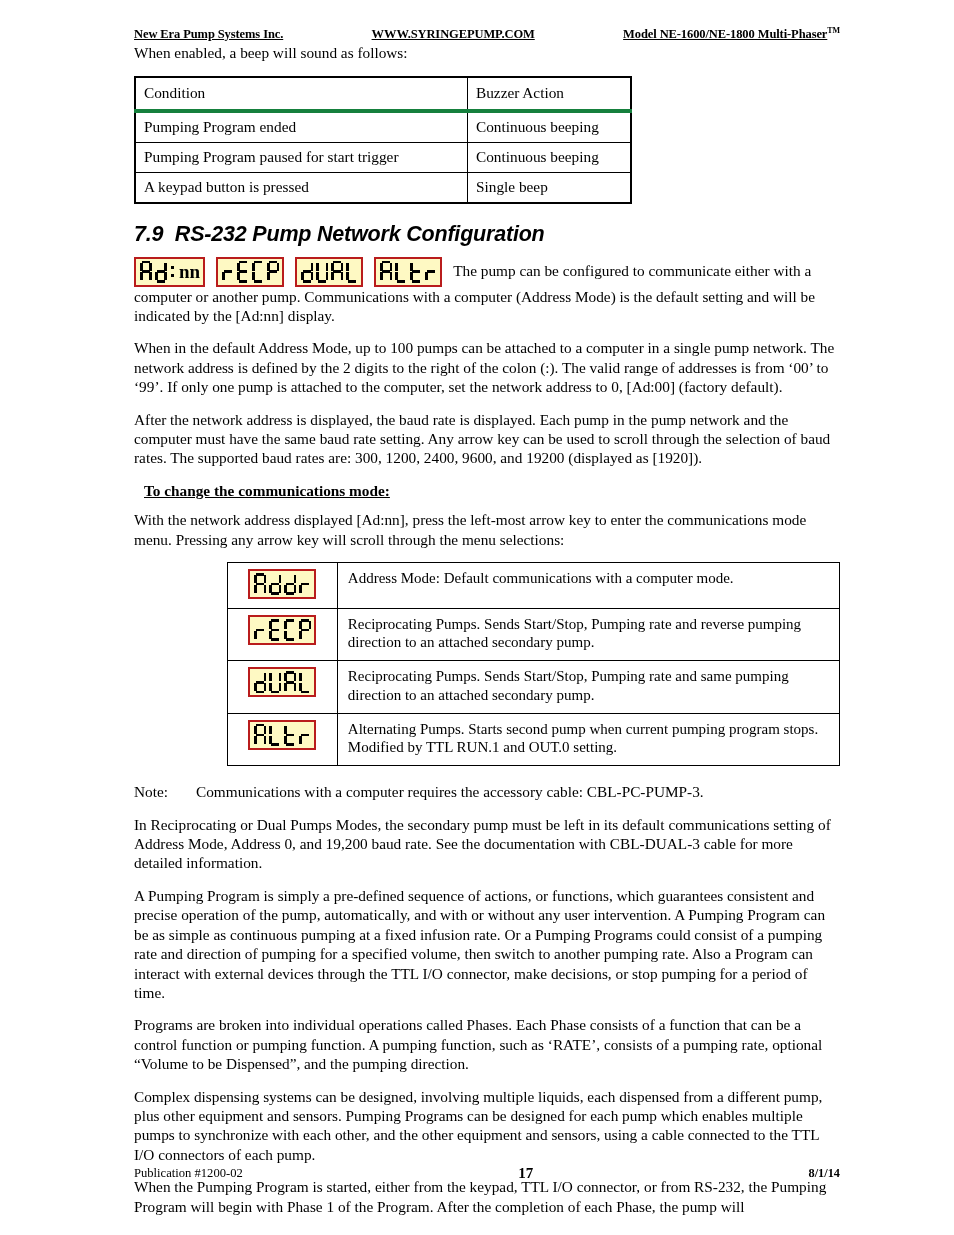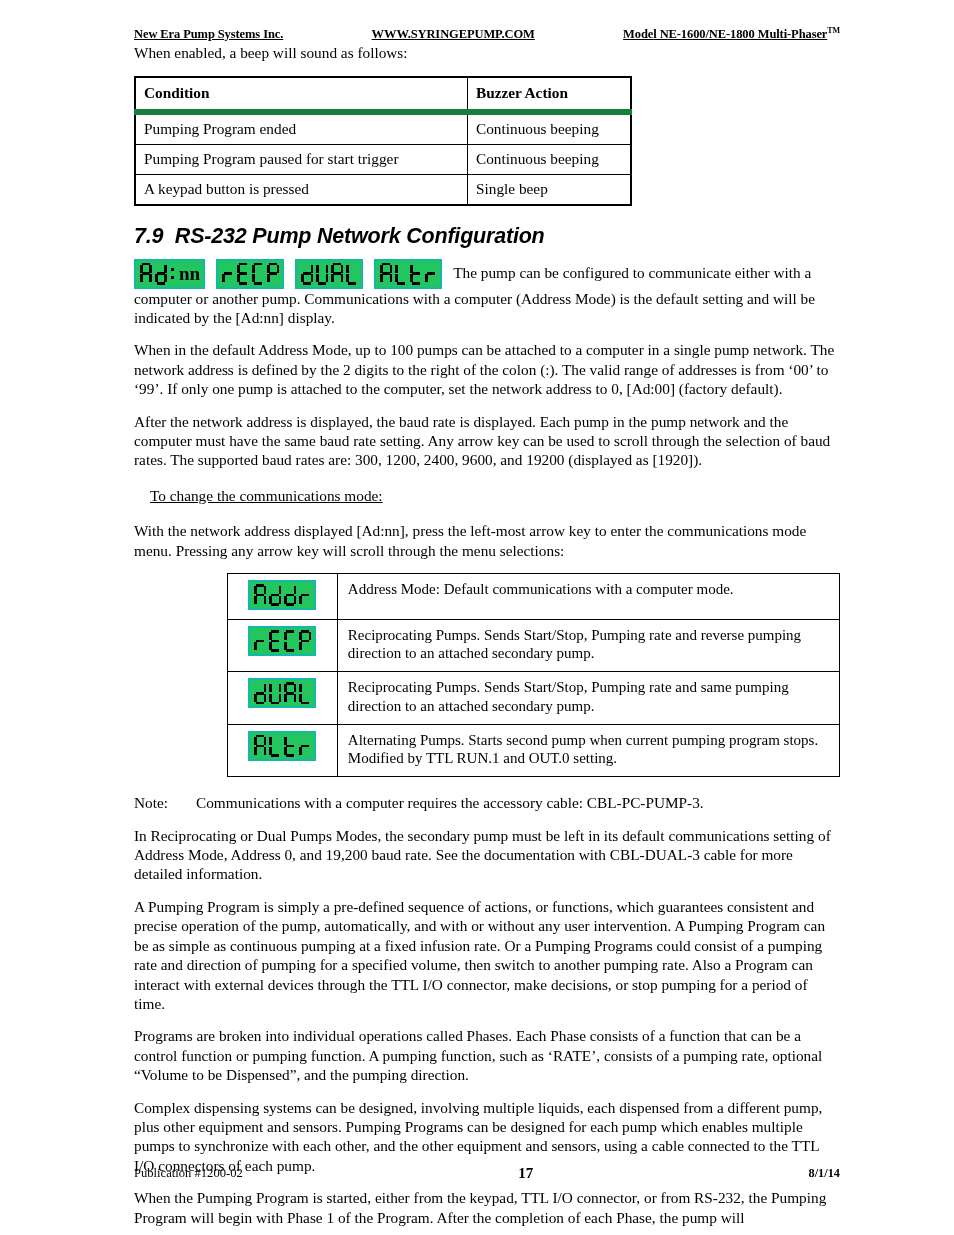--- a/index.html
+++ b/index.html
@@ -63,22 +63,22 @@
   table.buzzer td {
     border: 1px solid #000;
     font-size: 15.3px;
     padding: 5px 8px 6px 8px;
     line-height: 18px;
     vertical-align: middle;
   }
   table.buzzer .c1 { width: 315px; }
   table.buzzer .c2 { width: 146px; }
   table.buzzer tr.hdr td {
-    font-weight: bold;
-    border-bottom: 6px solid #15803d;
+    font-weight: normal;
+    border-bottom: 4px solid #15803d;
     padding-top: 6px;
     padding-bottom: 7px;
   }
   table.buzzer { border: 2px solid #000; }
 
   
   h2.sec {
     font-family: "Liberation Sans", "DejaVu Sans", sans-serif;
     font-style: italic;
     font-weight: bold;
@@ -88,31 +88,31 @@
   }
   h1.chapter {
     font-family: "Liberation Sans", "DejaVu Sans", sans-serif;
     font-weight: bold;
     font-size: 31px;
     margin: 0 0 4px 0;
     letter-spacing: -0.4px;
   }
   .subhead {
     font-size: 15.3px;
-    font-weight: normal;
+    font-weight: bold;
     text-decoration: underline;
-    margin: 16px;
+    margin: 10px;
     line-height: 19.4px;
   }
 
   
   .lcd {
     display: inline-block;
-    border: 2px solid #14b8a6;
-    background: #22c55e;
+    border: 2px solid #b91c1c;
+    background: #fef9c3;
     padding: 2px 3px 2px 4px;
     vertical-align: middle;
     line-height: 0;
   }
   .lcd .digits {
     display: inline-flex;
     align-items: flex-start;
     gap: 3px;
   }
   .seg7 {

